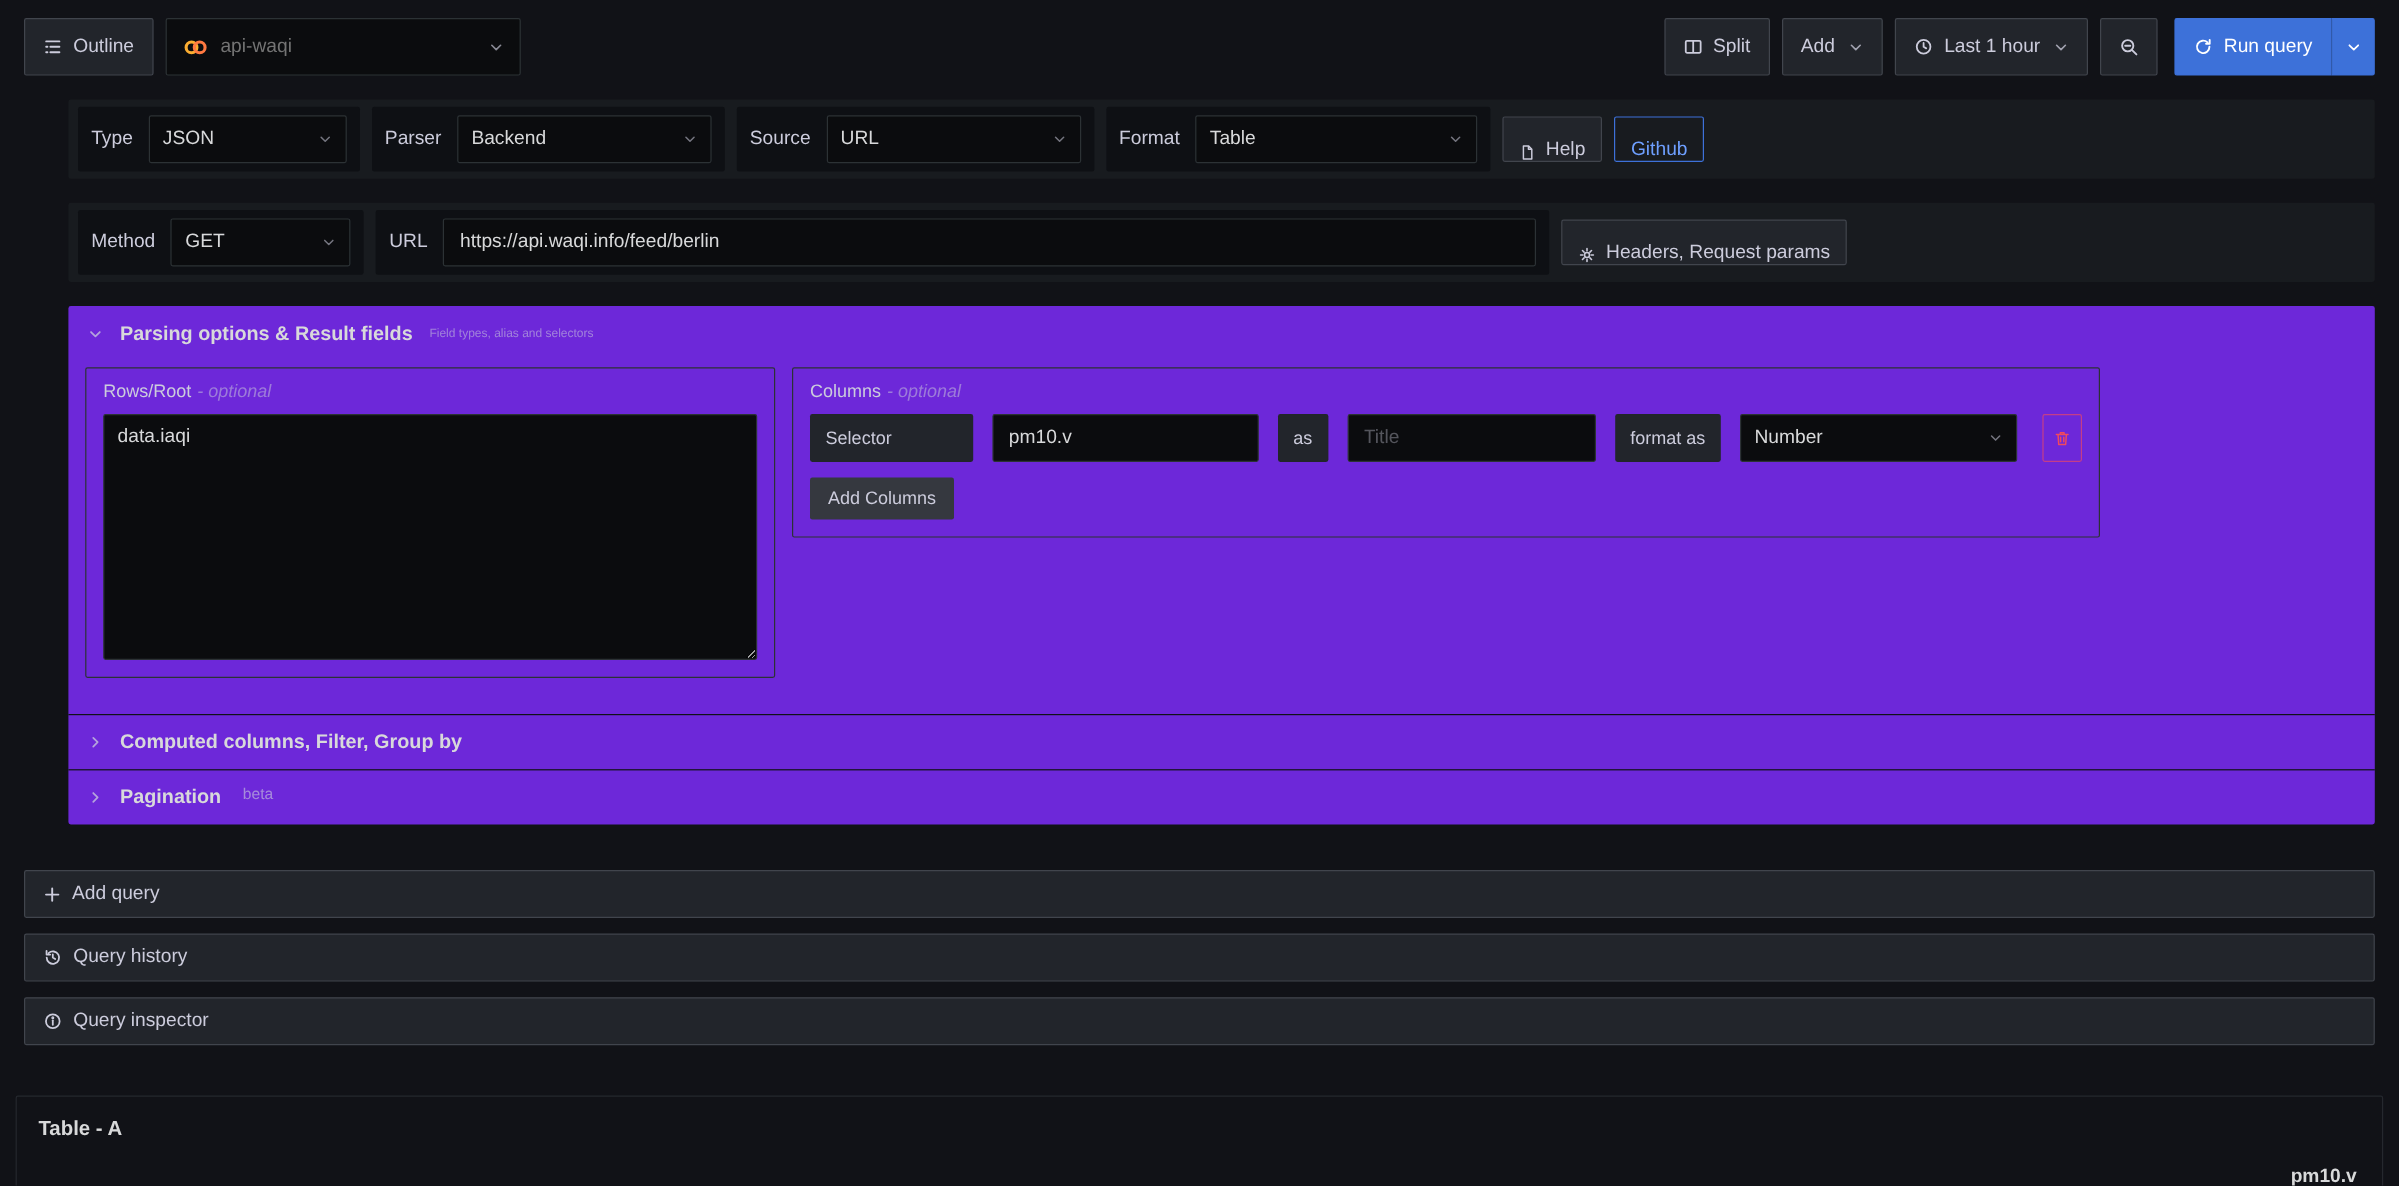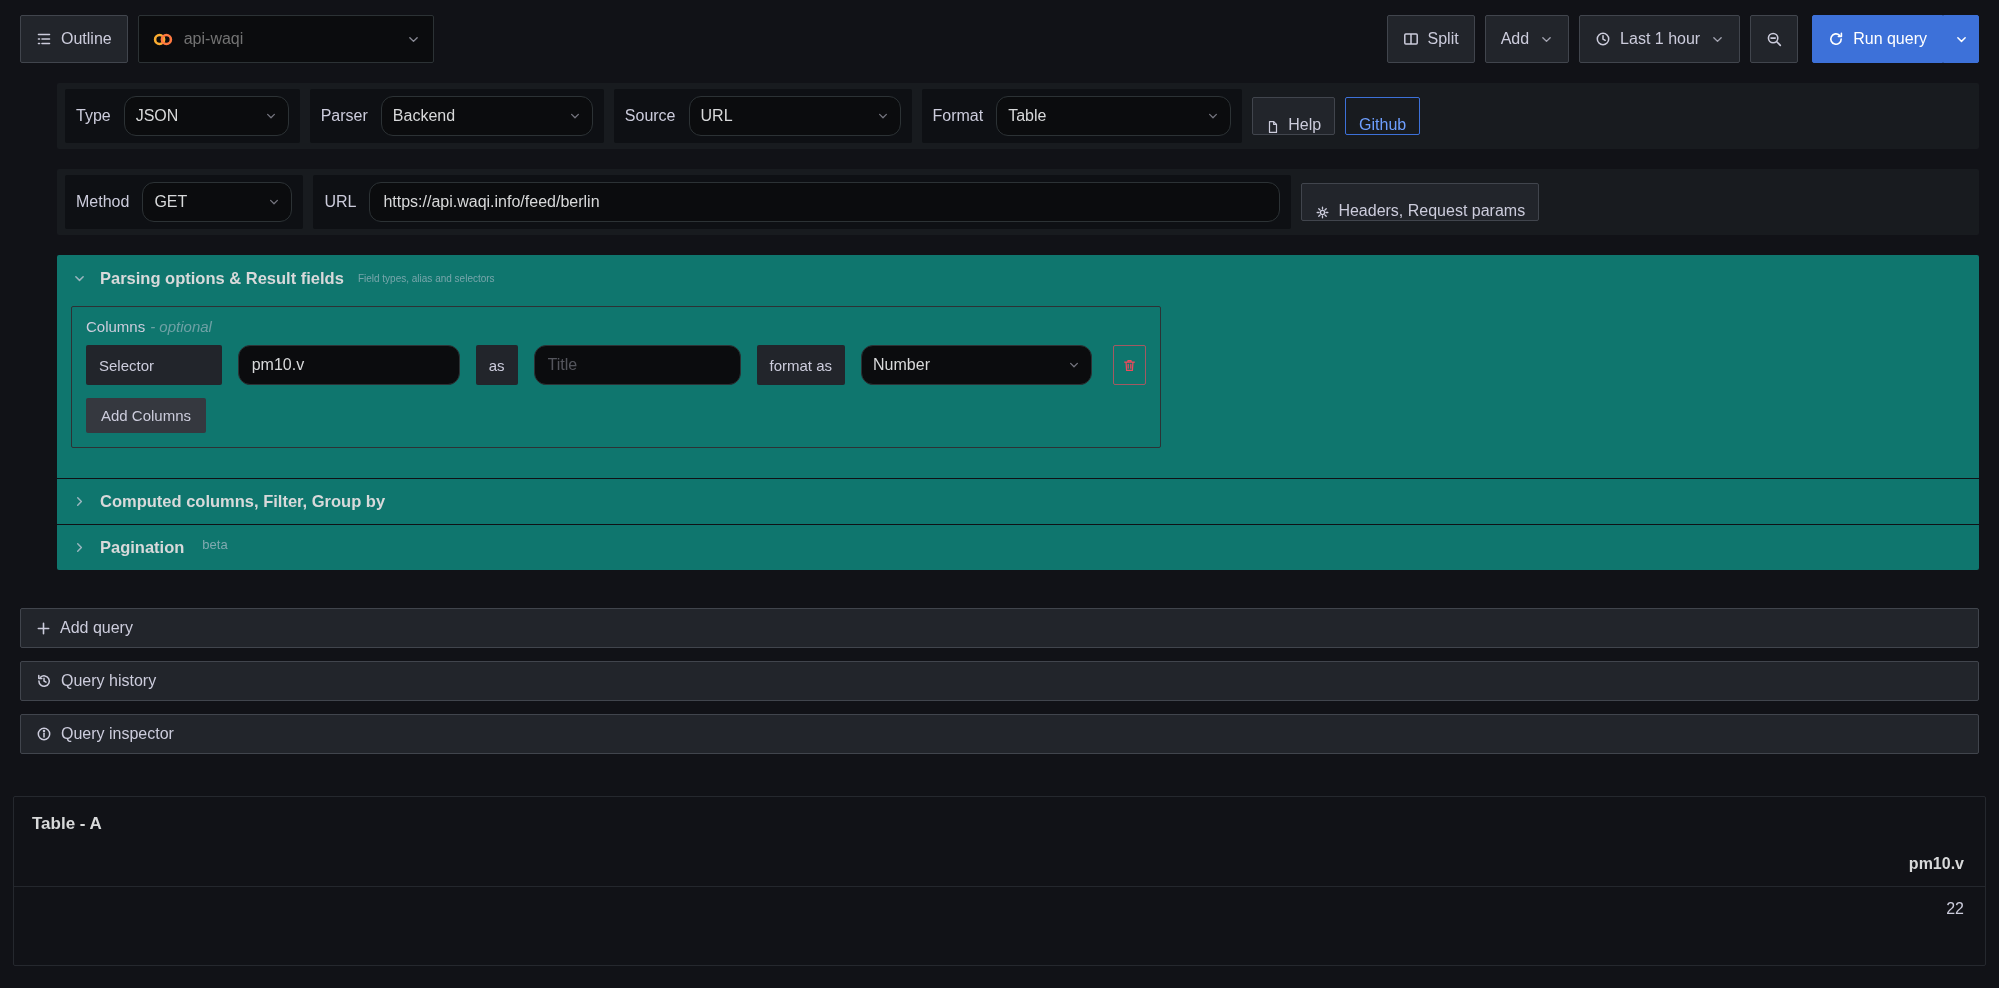--- a/index.html
+++ b/index.html
@@ -40,34 +40,34 @@
   .strip {
     background:#181b1f; border-radius:2px; padding:6px 8px;
     display:flex; align-items:center; gap:10px; margin-bottom:20px;
   }
   .fgroup {
     background:#0e1014; border-radius:2px; padding:7px 11px;
     display:flex; align-items:center; gap:13px;
   }
   .flabel { font-weight:500; color:#ccccdc; white-space:nowrap; }
   .select, .tinput {
-    height:40px; background:#0b0c0e; border:1px solid #2c3235; border-radius:12px; color:#d8d9da;
+    height:40px; background:#0b0c0e; border:1px solid #2c3235; border-radius:2px; color:#d8d9da;
   }
   .select { display:flex; align-items:center; justify-content:space-between; gap:10px; padding:0 11px; cursor:pointer; }
   .select .chev { color:rgba(204,204,220,.55); }
   .tinput { padding:0 13px; font-family:inherit; font-size:16px; outline:none; }
   .tinput::placeholder { color:rgba(204,204,220,.38); }
   .w-type{width:165px} .w-parser{width:212px} .w-source{width:212px} .w-format{width:235px}
   .w-method{width:150px} .w-number{width:258px}
   .url-group{ width:978px; } .url-input{ flex:1; }
   .btn.sm { height:38px; padding:0 13px; gap:8px;align-items:flex-end; }
   .btn.github { background:transparent; border:1px solid #3d71d9; color:#6e9fff; }
 
   
-  .sections { background:#0f766e; border-radius:2px; }
+  .sections { background:#6d28d9; border-radius:2px; }
   .sec-head { display:flex; align-items:center; gap:14px; padding:14px 16px; cursor:pointer; }
   .sec-title { font-weight:700; color:#d8d9da; font-size:16.5px; }
   .sec-sub { color:rgba(204,204,220,.55); font-size:10px;text-align:right; }
   .sec-chev { color:rgba(204,204,220,.75); }
   .parse-body { display:flex; align-items:flex-start; gap:14px; padding:4px 14px 30px; }
   .box { border:1px solid #2c3235; border-radius:2px; padding:11px 14px 14px; }
   .rows-box { width:575px; }
   .cols-box { width:1090px; }
   .box-label { font-weight:500; font-size:15px; color:#ccccdc; }
   .box-label .opt { color:rgba(204,204,220,.5); font-style:italic; font-weight:400; margin-left:5px; }
@@ -293,20 +293,26 @@
         <svg width="13" height="13" viewBox="0 0 16 16" fill="none" stroke="currentColor" stroke-width="1.8" stroke-linecap="round" stroke-linejoin="round">
             <path d="M3.5 5.8L8 10.3l4.5-4.5"></path>
           </svg>
       </span>
       <span class="sec-title">Parsing options &amp; Result fields</span>
       <span class="sec-sub">Field types, alias and selectors</span>
     </div>
 
     <div class="parse-body">
 
+      <div class="box rows-box">
+        <div class="box-label">
+          <span>Rows/Root</span><span class="opt">- optional</span>
+        </div>
+        <textarea class="tarea" style="">data.iaqi</textarea>
+      </div>
 
       <div class="box cols-box">
         <div class="box-label">
           <span>Columns</span><span class="opt">- optional</span>
         </div>
         <div class="cols-row">
           <span class="inline-label lbl-selector">Selector</span>
           <input class="tinput w-colsel" type="text" value="pm10.v" style="">
           <span class="inline-label">as</span>
           <input class="tinput w-coltitle" type="text" placeholder="Title" style="">

